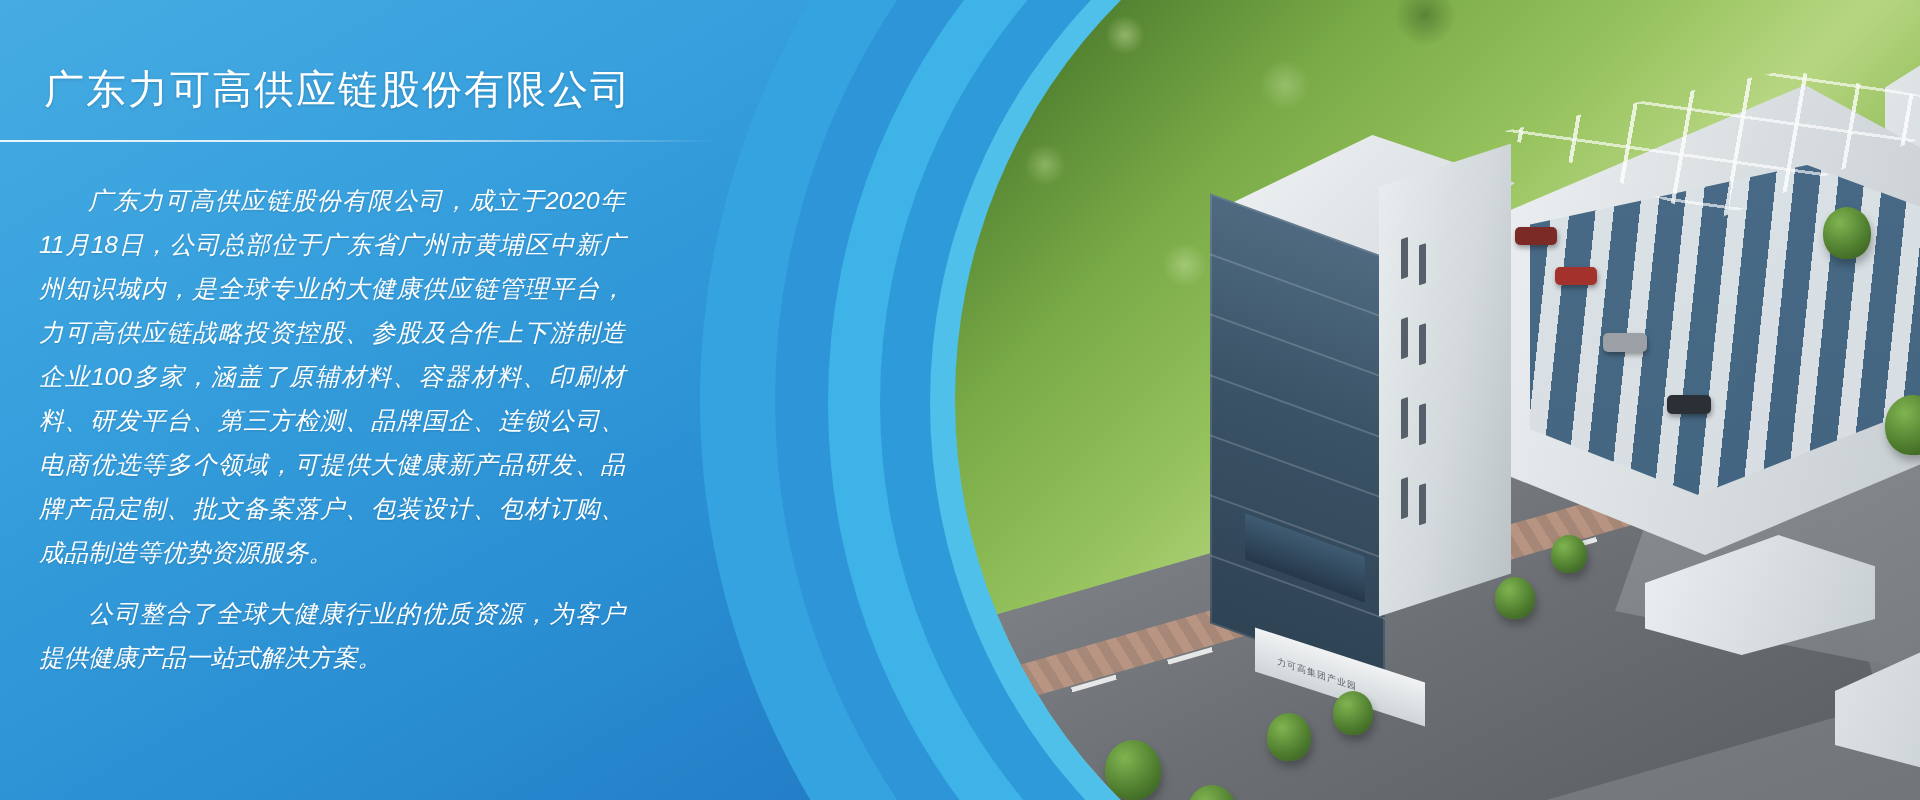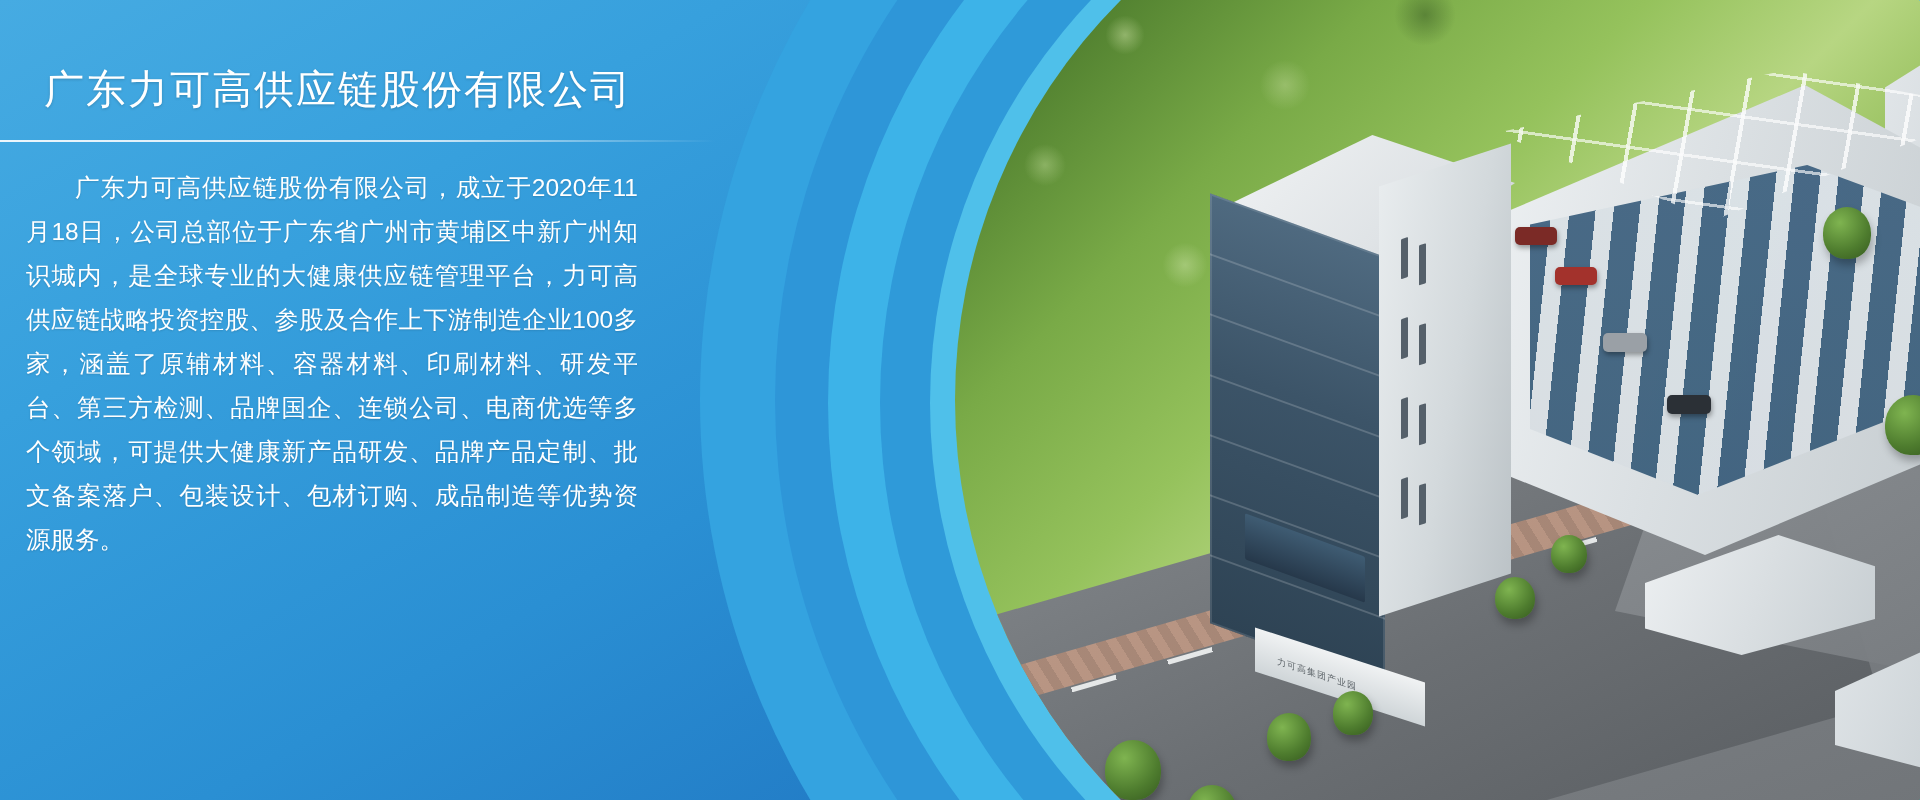--- a/index.html
+++ b/index.html
@@ -209,21 +209,21 @@
   #title-divider {
     position:absolute; left:0px; top:140px; width:716px; height:2px;
     background:linear-gradient(90deg, rgba(255,255,255,.9) 0%, rgba(255,255,255,.75) 60%, rgba(255,255,255,0) 100%);
   }
   #body-copy {
     position:absolute; left:22px; top:162px; width:620px;
     color:#ffffff; font-size:24.5px; line-height:44px;
     text-align:justify; text-justify:inter-ideograph;
     text-shadow:0 1px 2px rgba(0,0,0,.14);
   }
-  #body-copy p { text-indent:2em; margin:4px; }
+  #body-copy p { text-indent:2em; margin:17px;font-style:italic; }
   #body-copy p + p { margin-top:0px; }
 </style>
 </head>
 <body>
 
 <div id="banner">
 
   <div class="arc" id="arc-outer"></div>
   <div class="arc" id="arc-mid"></div>
   <div class="arc" id="arc-band1"></div>
@@ -286,16 +286,17 @@
       <div class="car" style="left:600px;top:432px;width:42px;height:18px;background:#a3322c"></div>
       <div class="car" style="left:560px;top:392px;width:42px;height:18px;background:#7b2a26"></div>
     </div>
   </div>
 
   <div id="text-panel">
     <h1 id="page-title">广东力可高供应链股份有限公司</h1>
     <div id="title-divider"></div>
     <div id="body-copy">
       <p>广东力可高供应链股份有限公司，成立于2020年11月18日，公司总部位于广东省广州市黄埔区中新广州知识城内，是全球专业的大健康供应链管理平台，力可高供应链战略投资控股、参股及合作上下游制造企业100多家，涵盖了原辅材料、容器材料、印刷材料、研发平台、第三方检测、品牌国企、连锁公司、电商优选等多个领域，可提供大健康新产品研发、品牌产品定制、批文备案落户、包装设计、包材订购、成品制造等优势资源服务。</p>
+      <p>公司整合了全球大健康行业的优质资源，为客户提供健康产品一站式解决方案。</p>
     </div>
   </div>
 
 </div>
 
 </body></html>

